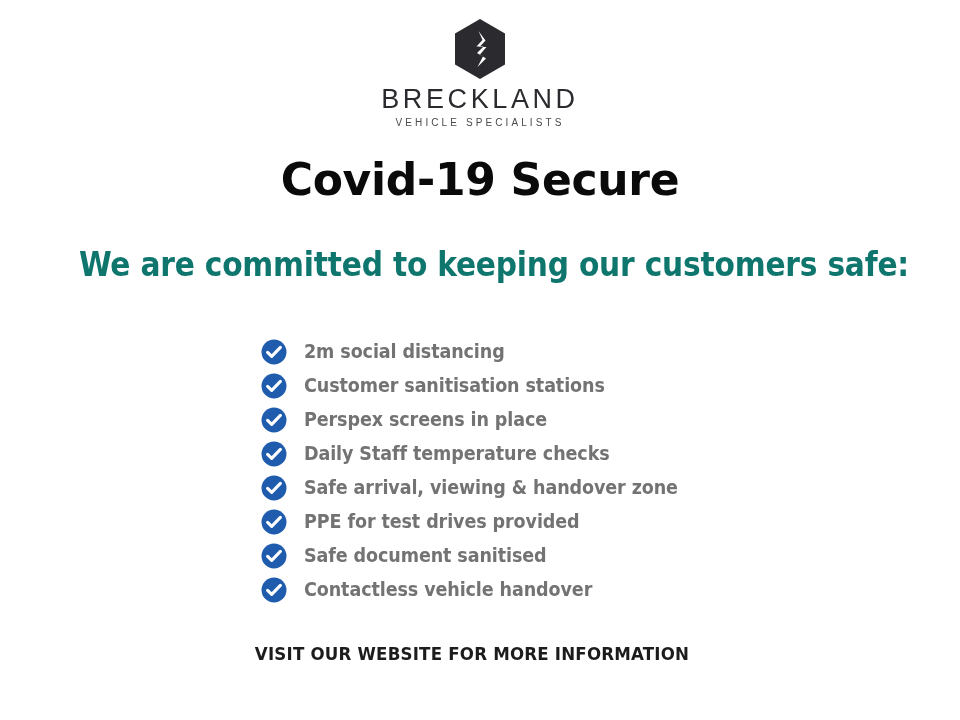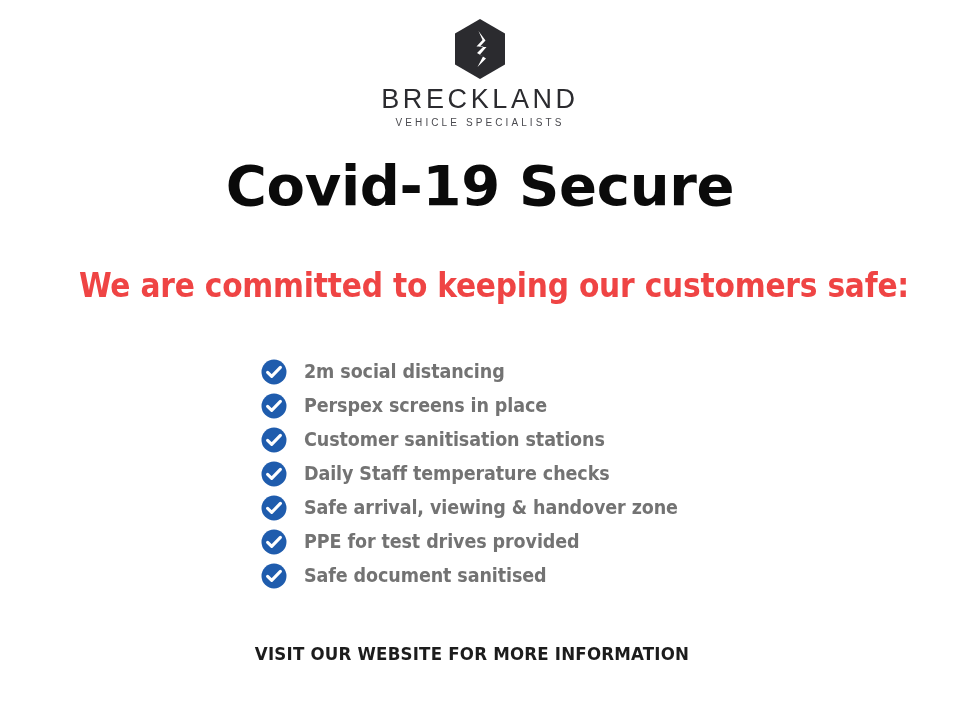--- a/index.html
+++ b/index.html
@@ -54,33 +54,33 @@
     letter-spacing: 3.1px;
     color: #4a4a4f;
     line-height: 1;
     text-align: left;
   }
 
   
   .headline {
     margin-top: 30px;
     font-family: "DejaVu Sans", "Liberation Sans", sans-serif;
-    font-size: 56px;
+    font-size: 44px;
     font-weight: bold;
     color: #0a0a0a;
     line-height: 1;
     text-align: right;
     letter-spacing: -0.3px;
   }
   .subheadline {
     margin-top: 17px;
     font-family: "DejaVu Sans Condensed", "DejaVu Sans", "Liberation Sans", sans-serif;
     font-size: 33px;
     font-weight: bold;
-    color: #ef4444;
+    color: #0f766e;
     line-height: 1;
     text-align: right;
     letter-spacing: -0.2px;
     margin-left: 28px;
   }
 
   
   .checklist {
     margin-top: 26px;
     list-style: none;
@@ -154,38 +154,38 @@
       </span>
       <span class="check-label">2m social distancing</span>
     </li>
     <li class="check-item">
       <span class="check-icon">
         <svg width="26" height="26" viewBox="0 0 26 26" xmlns="http://www.w3.org/2000/svg">
           <circle cx="13" cy="13" r="12.5" fill="#1f5cad"></circle>
           <path d="M6.6 13.3 L10.7 17.4 L19.4 8.4" stroke="#ffffff" stroke-width="3.1" fill="none" stroke-linecap="round" stroke-linejoin="round"></path>
         </svg>
       </span>
+      <span class="check-label">Customer sanitisation stations</span>
+    </li>
+    <li class="check-item">
+      <span class="check-icon">
+        <svg width="26" height="26" viewBox="0 0 26 26" xmlns="http://www.w3.org/2000/svg">
+          <circle cx="13" cy="13" r="12.5" fill="#1f5cad"></circle>
+          <path d="M6.6 13.3 L10.7 17.4 L19.4 8.4" stroke="#ffffff" stroke-width="3.1" fill="none" stroke-linecap="round" stroke-linejoin="round"></path>
+        </svg>
+      </span>
       <span class="check-label">Perspex screens in place</span>
     </li>
     <li class="check-item">
       <span class="check-icon">
         <svg width="26" height="26" viewBox="0 0 26 26" xmlns="http://www.w3.org/2000/svg">
           <circle cx="13" cy="13" r="12.5" fill="#1f5cad"></circle>
           <path d="M6.6 13.3 L10.7 17.4 L19.4 8.4" stroke="#ffffff" stroke-width="3.1" fill="none" stroke-linecap="round" stroke-linejoin="round"></path>
         </svg>
       </span>
-      <span class="check-label">Customer sanitisation stations</span>
-    </li>
-    <li class="check-item">
-      <span class="check-icon">
-        <svg width="26" height="26" viewBox="0 0 26 26" xmlns="http://www.w3.org/2000/svg">
-          <circle cx="13" cy="13" r="12.5" fill="#1f5cad"></circle>
-          <path d="M6.6 13.3 L10.7 17.4 L19.4 8.4" stroke="#ffffff" stroke-width="3.1" fill="none" stroke-linecap="round" stroke-linejoin="round"></path>
-        </svg>
-      </span>
       <span class="check-label">Daily Staff temperature checks</span>
     </li>
     <li class="check-item">
       <span class="check-icon">
         <svg width="26" height="26" viewBox="0 0 26 26" xmlns="http://www.w3.org/2000/svg">
           <circle cx="13" cy="13" r="12.5" fill="#1f5cad"></circle>
           <path d="M6.6 13.3 L10.7 17.4 L19.4 8.4" stroke="#ffffff" stroke-width="3.1" fill="none" stroke-linecap="round" stroke-linejoin="round"></path>
         </svg>
       </span>
       <span class="check-label">Safe arrival, viewing &amp; handover zone</span>
@@ -201,17 +201,26 @@
     </li>
     <li class="check-item">
       <span class="check-icon">
         <svg width="26" height="26" viewBox="0 0 26 26" xmlns="http://www.w3.org/2000/svg">
           <circle cx="13" cy="13" r="12.5" fill="#1f5cad"></circle>
           <path d="M6.6 13.3 L10.7 17.4 L19.4 8.4" stroke="#ffffff" stroke-width="3.1" fill="none" stroke-linecap="round" stroke-linejoin="round"></path>
         </svg>
       </span>
       <span class="check-label">Safe document sanitised</span>
     </li>
+    <li class="check-item">
+      <span class="check-icon">
+        <svg width="26" height="26" viewBox="0 0 26 26" xmlns="http://www.w3.org/2000/svg">
+          <circle cx="13" cy="13" r="12.5" fill="#1f5cad"></circle>
+          <path d="M6.6 13.3 L10.7 17.4 L19.4 8.4" stroke="#ffffff" stroke-width="3.1" fill="none" stroke-linecap="round" stroke-linejoin="round"></path>
+        </svg>
+      </span>
+      <span class="check-label">Contactless vehicle handover</span>
+    </li>
   </ul>
 
   <div class="footer-cta">VISIT OUR WEBSITE FOR MORE INFORMATION</div>
 
 </div>
 
 </body></html>

